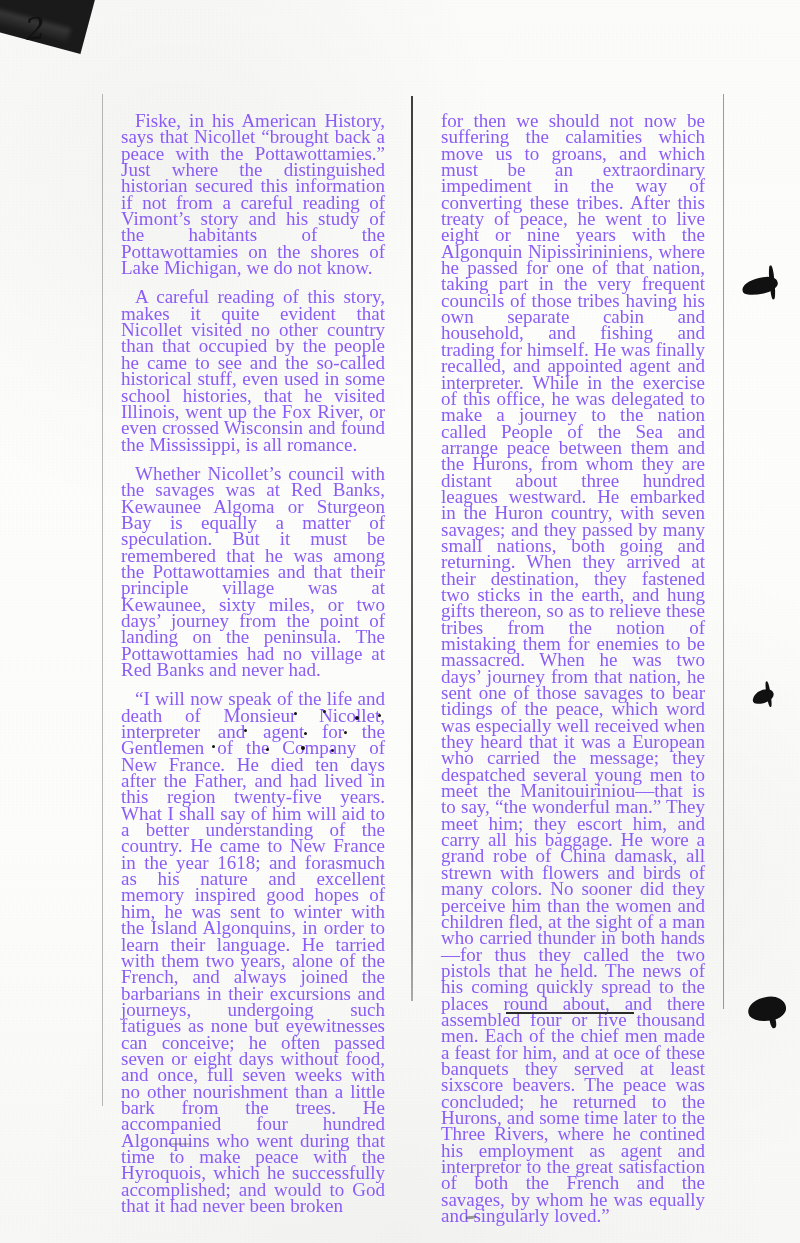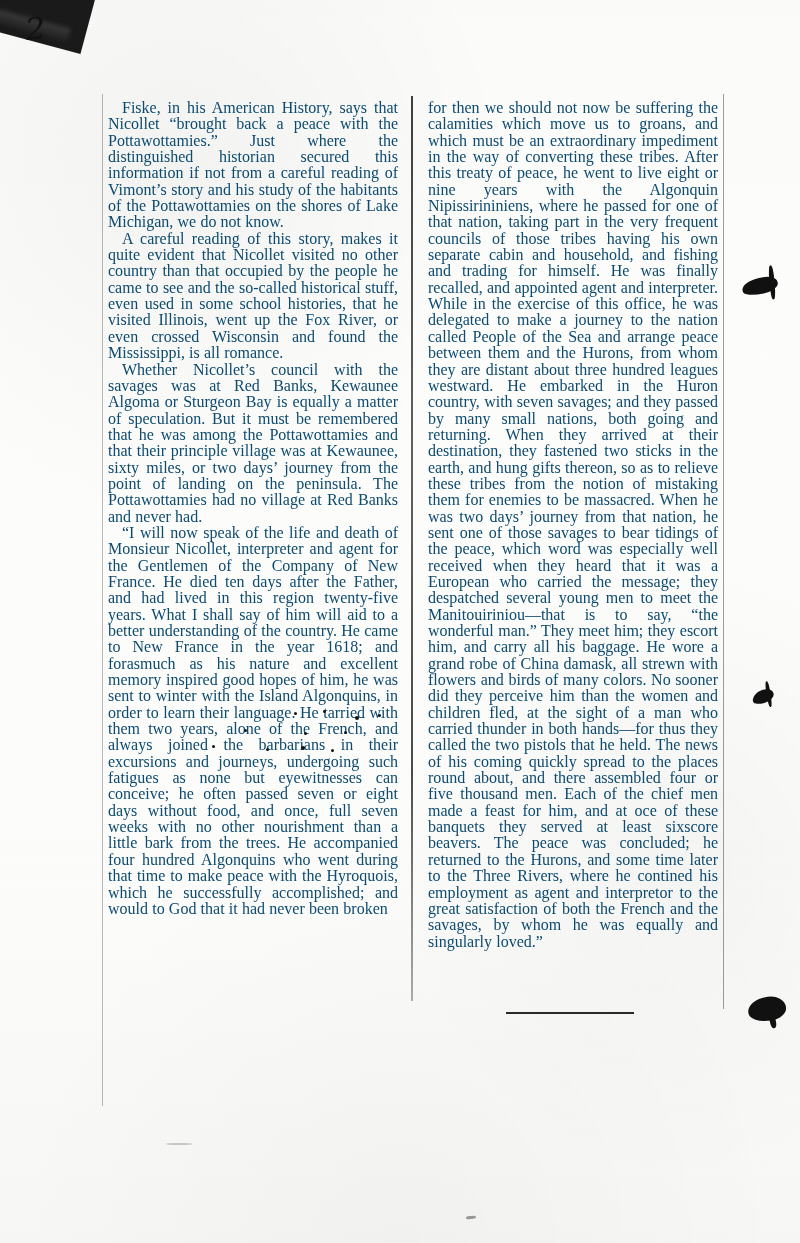--- a/index.html
+++ b/index.html
@@ -112,26 +112,26 @@
     top: -6px;
     width: 1px;
     height: 1012px;
     background: rgba(60,60,60,0.35);
   }
   .edge-left { left: -6px; }
   .edge-right { right: -6px; height: 915px; background: rgba(60,60,60,0.5); }
 
   
   .col p {
-    margin: 0;
-    font-size: 16px;
+    margin: 13px;
+    font-size: 19px;
     line-height: 16.35px;
     text-align: justify;
     text-align-last: left;
-    color: #0c4a6e;
+    color: #8b5cf6;
     text-indent: 14px;
     word-spacing: 0.2px;
     -webkit-font-smoothing: none;
   }
   .col p.cont { text-indent: 0; }
   .col p + p { margin-top: 0; }
 
   
   .end-rule {
     position: absolute;

